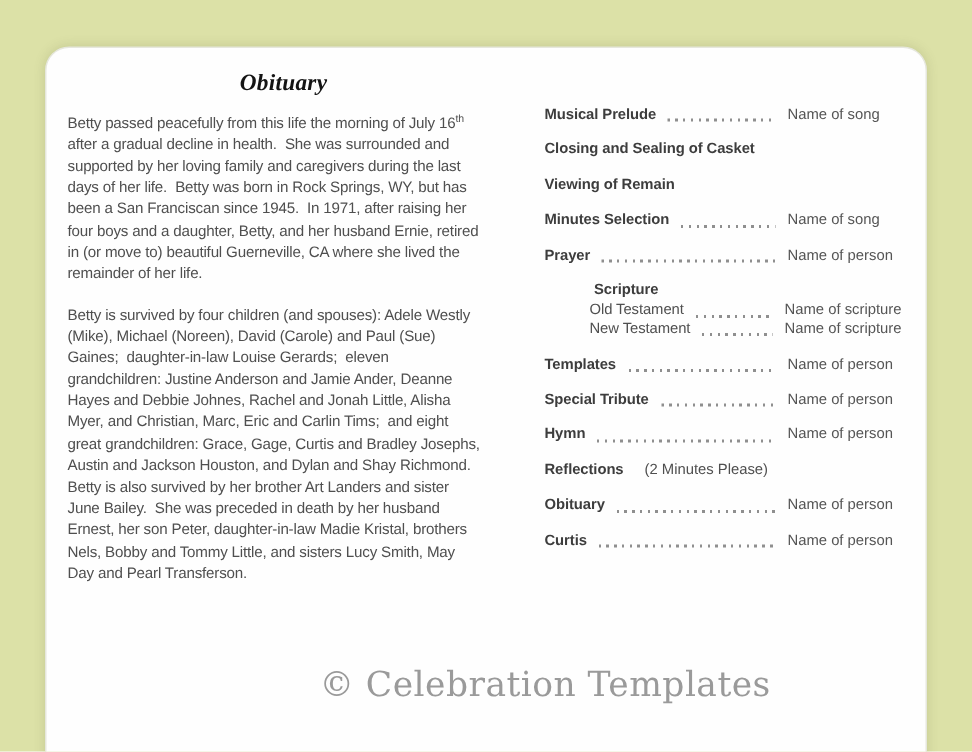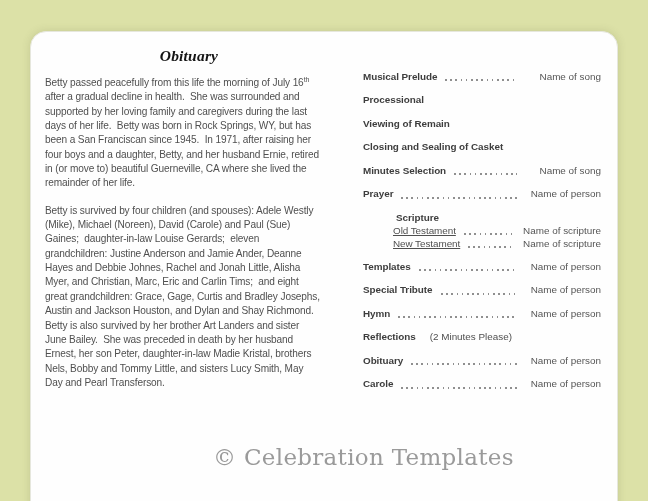--- a/index.html
+++ b/index.html
@@ -39,32 +39,31 @@
     margin: 0 0 13px 0;
     white-space: pre-wrap;
   }
   .col-left p.first { margin-top: 7px; }
   sup.ordinal { font-size: 7px; vertical-align: 4px; letter-spacing: 0; }
   .rows { margin-top: 25px; padding-left: 8px; padding-right: 2px; }
   .row, .subrow {
     display: flex; align-items: baseline;
     font-size: 9.9px; line-height: 11.3px;
     margin-bottom: 12.2px;
-    text-align: right;
   }
   .row.tight { margin-bottom: 1.5px; margin-left: 33px; }
   .subrow { margin-left: 30px; margin-bottom: 1.5px; }
   .subrow.last { margin-bottom: 12.2px; }
   .lbl {
     font-weight: bold;
     color: var(--label-text, #3d3d3d);
     letter-spacing: -0.05px;
     white-space: nowrap;
   }
-  .subrow .lbl { font-weight: normal; color: var(--body-text, #4f4f4f); text-decoration: underline; }
+  .subrow .lbl { font-weight: normal; color: var(--body-text, #4f4f4f); }
   .note { color: var(--body-text, #4f4f4f); margin-left: 14px; white-space: nowrap; }
   .dots {
     flex: 1 1 auto;
     align-self: flex-end;
     height: 2px;
     margin: 0 8px 1px 8px;
     background-image: repeating-linear-gradient(to right,
       var(--dots, #8f8f8f) 0, var(--dots, #8f8f8f) 1.6px,
       transparent 1.6px, transparent 5.2px);
   }
@@ -94,30 +93,27 @@
   <div class="col-right">
 
     <div class="rows">
 
       <div class="row">
         <span class="lbl">Musical Prelude</span>
         <span class="dots"></span>
         <span class="val">Name of song</span>
       </div>
 
+
       <div class="row">
-        <span class="lbl">Processional</span>
+        <span class="lbl">Closing and Sealing of Casket</span>
       </div>
 
       <div class="row">
         <span class="lbl">Viewing of Remain</span>
-      </div>
-
-      <div class="row">
-        <span class="lbl">Closing and Sealing of Casket</span>
       </div>
 
       <div class="row">
         <span class="lbl">Minutes Selection</span>
         <span class="dots"></span>
         <span class="val">Name of song</span>
       </div>
 
       <div class="row">
         <span class="lbl">Prayer</span>
@@ -162,21 +158,21 @@
         <span class="note">(2 Minutes Please)</span>
       </div>
 
       <div class="row">
         <span class="lbl">Obituary</span>
         <span class="dots"></span>
         <span class="val">Name of person</span>
       </div>
 
       <div class="row">
-        <span class="lbl">Carole</span>
+        <span class="lbl">Curtis</span>
         <span class="dots"></span>
         <span class="val">Name of person</span>
       </div>
 
     </div>
   </div>
 </div>
 
 <div class="watermark">© Celebration Templates</div>
 

